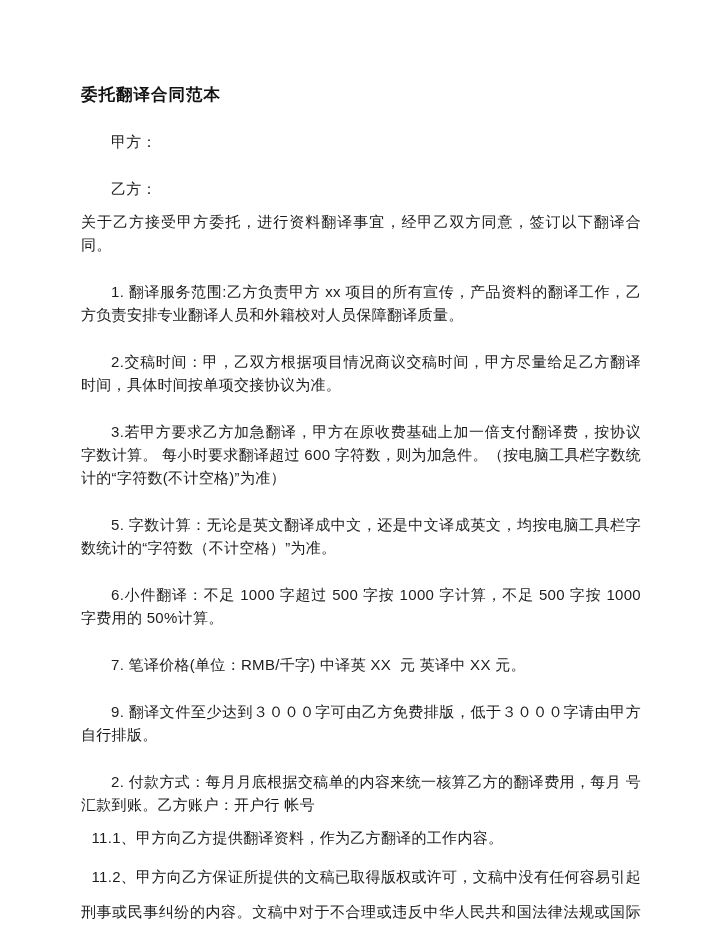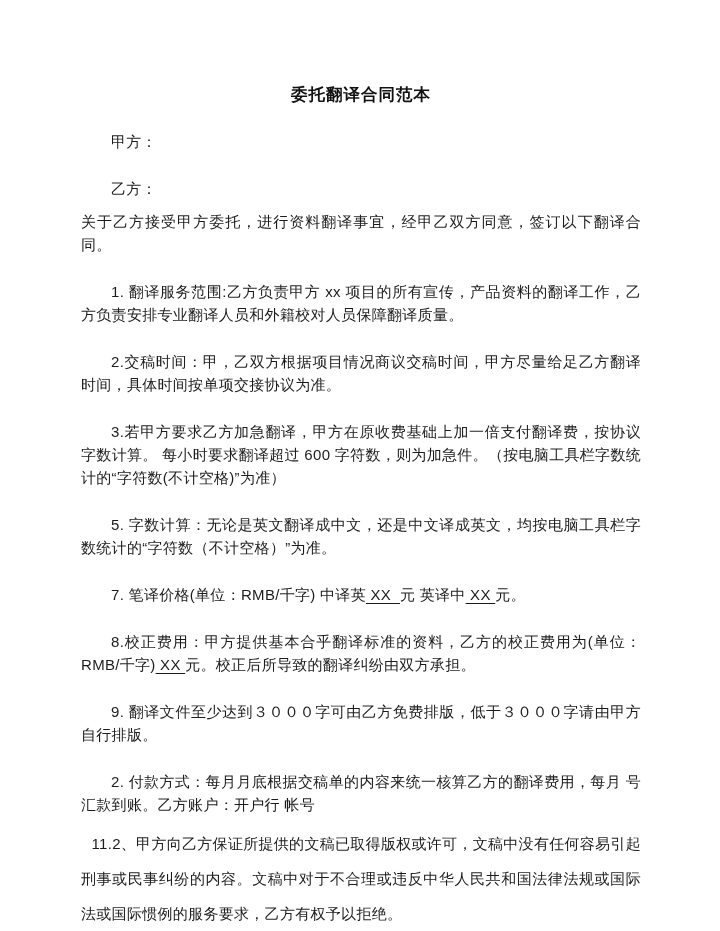--- a/index.html
+++ b/index.html
@@ -19,56 +19,55 @@
   .content {
     position: absolute;
     left: 81px;
     top: 84px;
     width: 560px;
   }
   .title {
     margin: 0 0 16px 0;
     font-size: 16.5px;
     font-weight: bold;
-    text-align: center;
     letter-spacing: 1px;
     color: #111111;
   }
   p.line, p.clause {
     margin: 0 0 10px 0;
     font-size: 15px;
     line-height: 23px;
     letter-spacing: 0.3px;
     text-align: justify;
   }
   p.indent { text-indent: 2em; margin-top: 24px; }
   p.indent-sm { text-indent: 0.7em; }
   p.party { margin-bottom: 10px; }
   p.intro { margin-bottom: 16px; }
   p.clause.wide { line-height: 35px; margin-bottom: 0; }
   .u {
-    text-decoration: underline;
     text-underline-offset: 3px;
     white-space: pre;
   }
 </style>
 </head>
 <body>
 
 <div class="page">
   <div class="content">
     <h1 class="title">委托翻译合同范本</h1>
     <p class="line indent party">甲方：</p>
     <p class="line indent party">乙方：</p>
     <p class="line intro">关于乙方接受甲方委托，进行资料翻译事宜，经甲乙双方同意，签订以下翻译合同。</p>
     <div>
         <p class="clause indent"><span>1. 翻译服务范围:乙方负责甲方 xx 项目的所有宣传，产品资料的翻译工作，乙方负责安排专业翻译人员和外籍校对人员保障翻译质量。</span></p>
         <p class="clause indent"><span>2.交稿时间：甲，乙双方根据项目情况商议交稿时间，甲方尽量给足乙方翻译时间，具体时间按单项交接协议为准。</span></p>
         <p class="clause indent"><span>3.若甲方要求乙方加急翻译，甲方在原收费基础上加一倍支付翻译费，按协议字数计算。 每小时要求翻译超过 600 字符数，则为加急件。（按电脑工具栏字数统计的“字符数(不计空格)”为准）</span></p>
         <p class="clause indent"><span>5. 字数计算：无论是英文翻译成中文，还是中文译成英文，均按电脑工具栏字数统计的“字符数（不计空格）”为准。</span></p>
+        <p class="clause indent"><span>6.小件翻译：不足 1000 字超过 500 字按 1000 字计算，不足 500 字按 1000 字费用的 50%计算。</span></p>
         <p class="clause indent"><span>7. 笔译价格(单位：RMB/千字) 中译英</span><span class="u"> XX  </span><span>元 英译中</span><span class="u"> XX </span><span>元。</span></p>
-        <p class="clause indent"><span>8.校正费用：甲方提供基本合乎翻译标准的资料，乙方的校正费用为(单位：RMB/千字)</span><span class="u"> XX </span><span>元。校正后所导致的翻译纠纷由双方承担。</span></p>
         <p class="clause indent"><span>9. 翻译文件至少达到３０００字可由乙方免费排版，低于３０００字请由甲方自行排版。</span></p>
         <p class="clause indent"><span>2. 付款方式：每月月底根据交稿单的内容来统一核算乙方的翻译费用，每月 号汇款到账。乙方账户：开户行 帐号</span></p>
+        <p class="clause indent-sm"><span>11.1、甲方向乙方提供翻译资料，作为乙方翻译的工作内容。</span></p>
         <p class="clause indent-sm wide"><span>11.2、甲方向乙方保证所提供的文稿已取得版权或许可，文稿中没有任何容易引起刑事或民事纠纷的内容。文稿中对于不合理或违反中华人民共和国法律法规或国际法或国际惯例的服务要求，乙方有权予以拒绝。</span></p>
       </div>
   </div>
 </div>
 
 </body></html>

